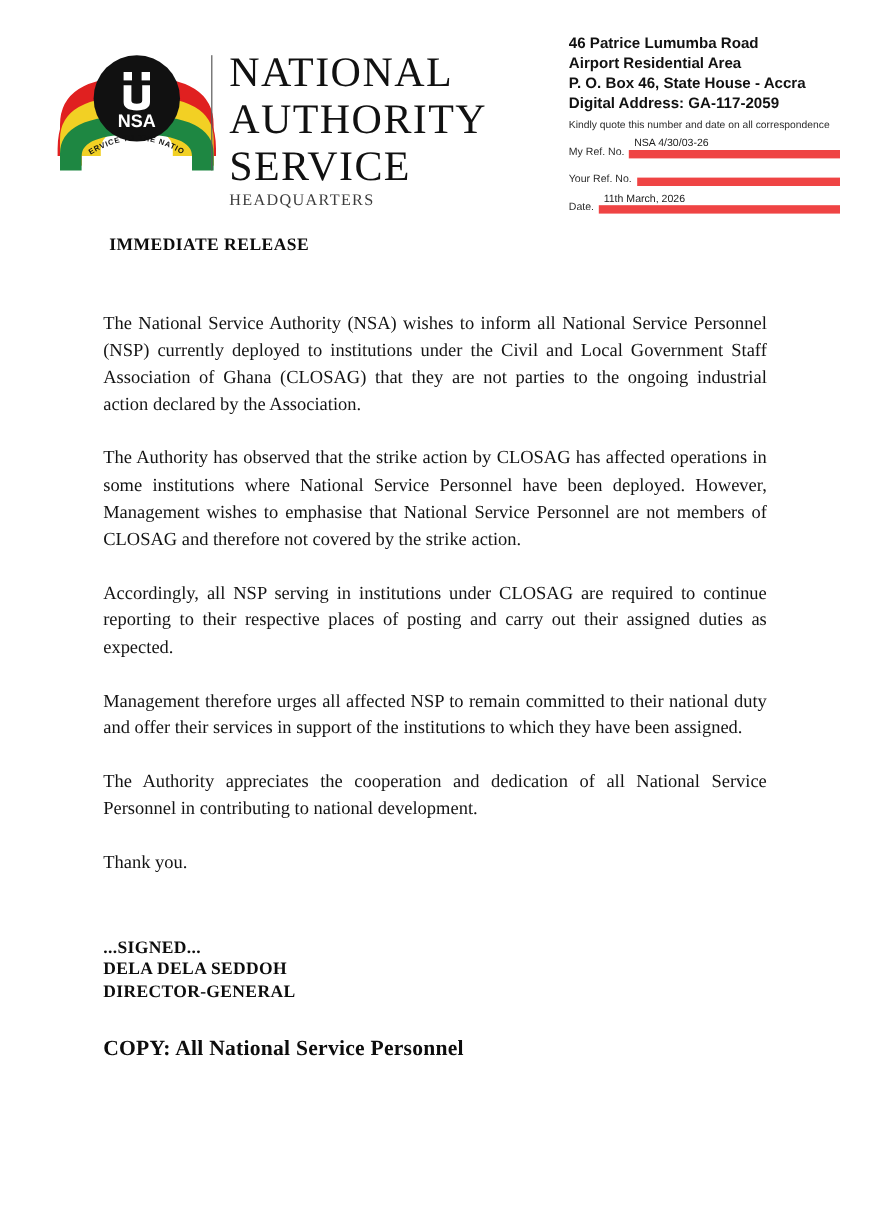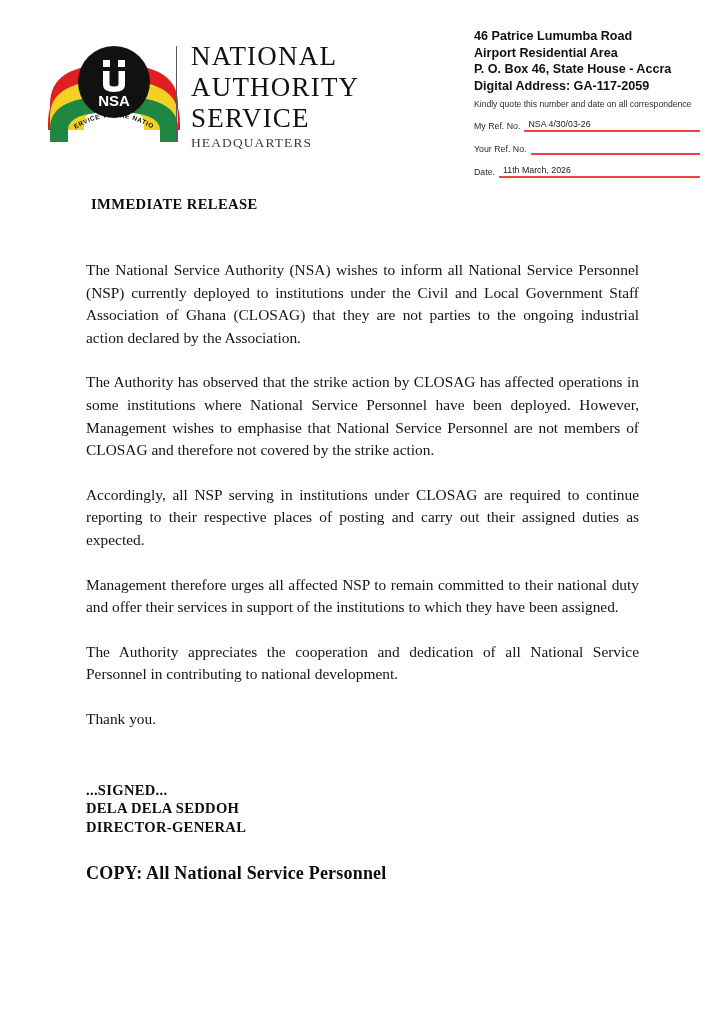--- a/index.html
+++ b/index.html
@@ -54,21 +54,21 @@
 
   
   .wordmark {
     position: absolute;
     left: 191px;
     top: 43px;
     line-height: 1.0;
   }
   .wordmark-line {
     font-family: "Liberation Serif", serif;
-    font-size: 27px;
+    font-size: 35px;
     letter-spacing: 1.2px;
     color: #111111;
     display: block;
     margin-bottom: 4px;
     white-space: nowrap;
   }
   .wordmark-sub {
     font-family: "Liberation Serif", serif;
     font-size: 13.5px;
     letter-spacing: 1.1px;
@@ -113,21 +113,21 @@
     font-family: "Liberation Sans", sans-serif;
     font-size: 8.8px;
     color: #2b2b2b;
     white-space: nowrap;
     padding-right: 4px;
     line-height: 11px;
   }
   .ref-fill {
     flex: 1;
     position: relative;
-    border-bottom: 2px solid #ef4444;
+    border-bottom: 7px solid #ef4444;
     height: 12px;
   }
   .ref-value {
     position: absolute;
     left: 4px;
     bottom: 1px;
     font-family: "Liberation Sans", sans-serif;
     font-size: 8.8px;
     color: #1a1a1a;
     white-space: nowrap;

